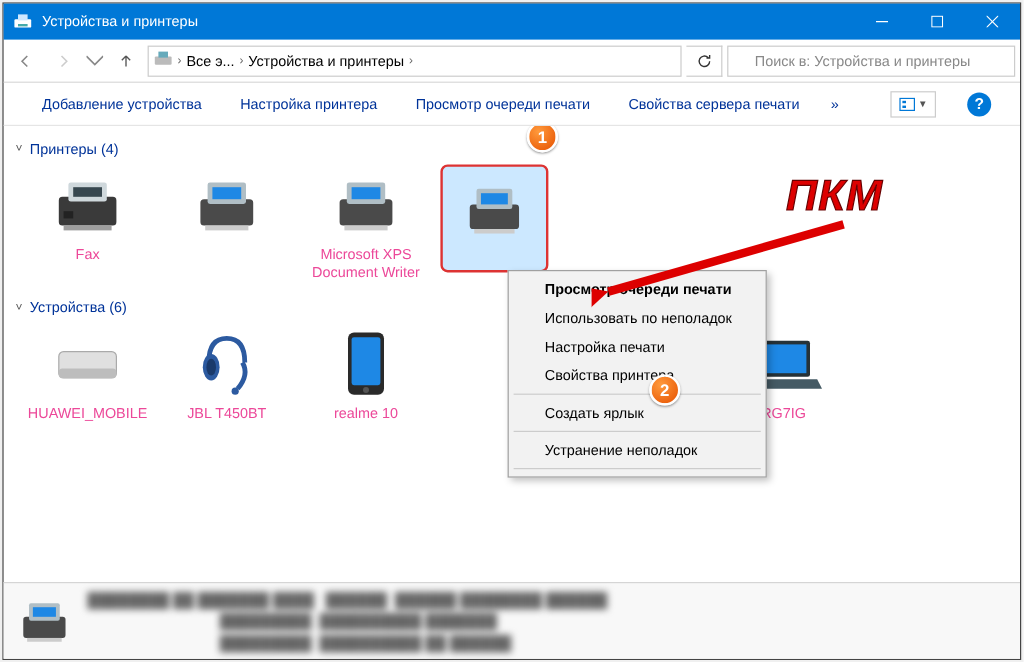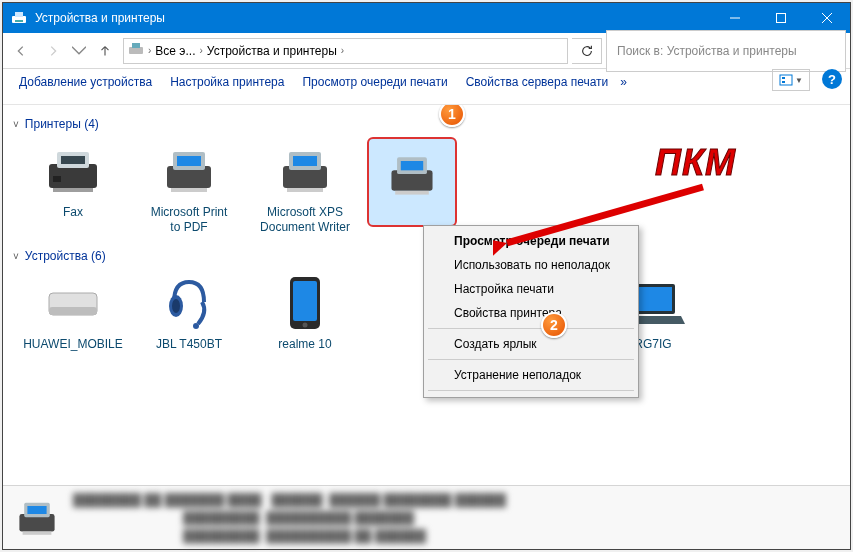--- a/index.html
+++ b/index.html
@@ -9,32 +9,32 @@
   .titlebar .icon { width: 16px; height: 16px; margin: 0 8px; }
   .titlebar .title { flex: 1; font-size: 12px; }
   .titlebar .winbtn { width: 46px; height: 30px; display: flex; align-items: center; justify-content: center; }
   .titlebar .winbtn svg { fill: none; stroke: #fff; stroke-width: 1; }
   .addrbar { height: 36px; border-bottom: 1px solid #d9d9d9; display: flex; align-items: center; padding: 0 4px; gap: 4px; }
   .navbtn { width: 28px; height: 28px; display: flex; align-items: center; justify-content: center; color: #888; }
   .navbtn svg { width: 14px; height: 14px; }
   .addrbox { flex: 1; height: 26px; border: 1px solid #ccc; background: #fff; display: flex; align-items: center; padding: 0 4px; gap: 4px; font-size: 12px; }
   .addrbox .seg { display: flex; align-items: center; gap: 4px; }
   .addrbox .chev { color: #666; font-size: 10px; }
-  .searchbox { width: 240px; height: 42px; border: 1px solid #ccc; background: #fff; display: flex; align-items: center; padding: 0 10px; color: #888; }
+  .searchbox { width: 240px; height: 26px; border: 1px solid #ccc; background: #fff; display: flex; align-items: center; padding: 0 22px; color: #888; }
   .refresh { width: 30px; height: 26px; border: 1px solid #ccc; border-left: none; display: flex; align-items: center; justify-content: center; color: #333; }
-  .toolbar { height: 36px; border-bottom: 1px solid #e5e5e5; display: flex; padding: 0 8px; gap: 2px; color: #1a1a1a; }
+  .toolbar { height: 36px; border-bottom: 1px solid #e5e5e5; display: flex; align-items: center; padding: 0 24px; gap: 16px; color: #1a1a1a; }
   .toolbar .tbtn { padding: 6px 8px; color: #003399; cursor: default; white-space: nowrap; }
   .toolbar .spacer { flex: 1; }
   .toolbar .viewpick { width: 38px; height: 22px; border: 1px solid #ccc; display: flex; align-items: center; justify-content: center; gap: 2px; }
   .toolbar .help { width: 20px; height: 20px; border-radius: 50%; background: #0078d7; color: #fff; font-weight: bold; display: flex; align-items: center; justify-content: center; margin-left: 10px; font-size: 13px; }
   .content { flex: 1; overflow: hidden; position: relative; padding: 6px 0 0 16px; }
   .grouphdr { display: flex; align-items: center; gap: 6px; color: #003399; font-size: 12px; margin: 6px 0 2px -6px; }
   .grouphdr .caret { font-size: 10px; color: #555; }
   .items { display: flex; flex-wrap: wrap; gap: 0 8px; }
-  .item { width: 108px; height: 112px; padding-top: 8px; text-align: center; font-size: 12px; color: #0c4a6e; display: flex; flex-direction: column; align-items: center; }
+  .item { width: 108px; height: 112px; padding-top: 8px; text-align: center; font-size: 12px; color: #ec4899; display: flex; flex-direction: column; align-items: center; }
   .item .iconbox { width: 64px; height: 60px; margin-bottom: 4px; display: flex; align-items: center; justify-content: center; }
   .item .lbl { line-height: 1.25; white-space: pre-line; }
   .item.selected { background: #cce8ff; border: 2px solid #d33; border-radius: 6px; width: 90px; height: 90px; padding-top: 6px; margin-top: 4px;}
   .item.selected .iconbox { width: 64px; height: 60px; }
   .item.hidden-label .lbl { visibility: hidden; }
   
   .ctxmenu { position: absolute; left: 420px; top: 120px; width: 216px; background: #f2f2f2; border: 1px solid #a0a0a0; box-shadow: 3px 3px 6px rgba(0,0,0,.25); padding: 3px 2px; font-size: 12px; z-index: 50; }
   .ctxmenu .mi { padding: 5px 10px 5px 28px; position: relative; cursor: default; white-space: nowrap; }
   .ctxmenu .mi.bold { font-weight: 600; }
   .ctxmenu .mi .shield { position: absolute; left: 6px; top: 4px; }
@@ -165,22 +165,20 @@
 
       <div class="item">
         <div class="iconbox">
           <svg class="device" width="60" height="50" viewBox="0 0 60 50">
               <rect x="8" y="20" width="44" height="22" rx="3" fill="#4a4a4a"></rect>
               <rect x="14" y="6" width="32" height="18" rx="2" fill="#b0bec5"></rect>
               <rect x="18" y="10" width="24" height="10" fill="#1e88e5"></rect>
               <rect x="12" y="42" width="36" height="4" fill="#ccc"></rect>
             </svg>
         </div>
-        <div class="lbl">Microsoft Print
-to PDF</div>
       </div>
 
       <div class="item">
         <div class="iconbox">
           <svg class="device" width="60" height="50" viewBox="0 0 60 50">
               <rect x="8" y="20" width="44" height="22" rx="3" fill="#4a4a4a"></rect>
               <rect x="14" y="6" width="32" height="18" rx="2" fill="#b0bec5"></rect>
               <rect x="18" y="10" width="24" height="10" fill="#1e88e5"></rect>
               <rect x="12" y="42" width="36" height="4" fill="#ccc"></rect>
             </svg>

